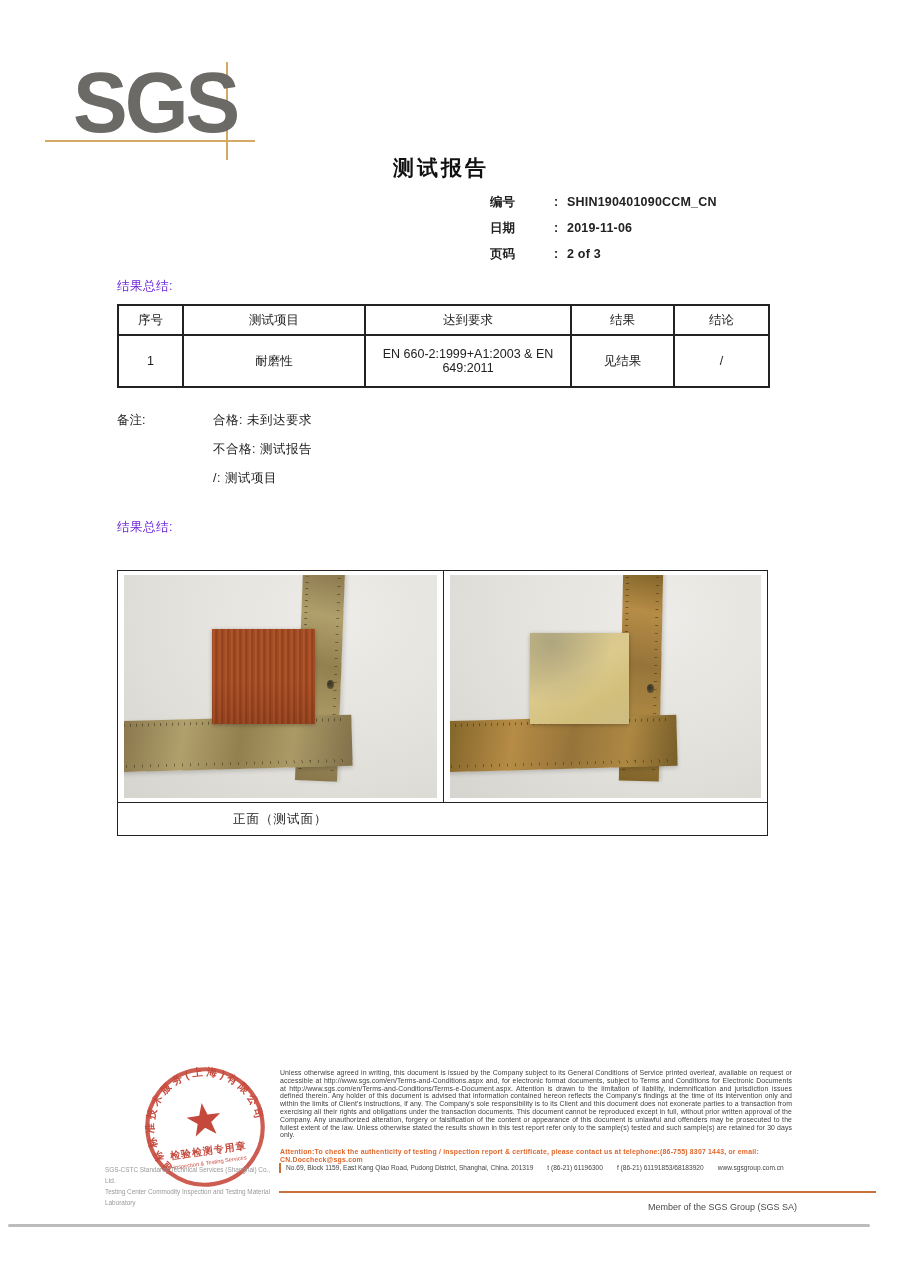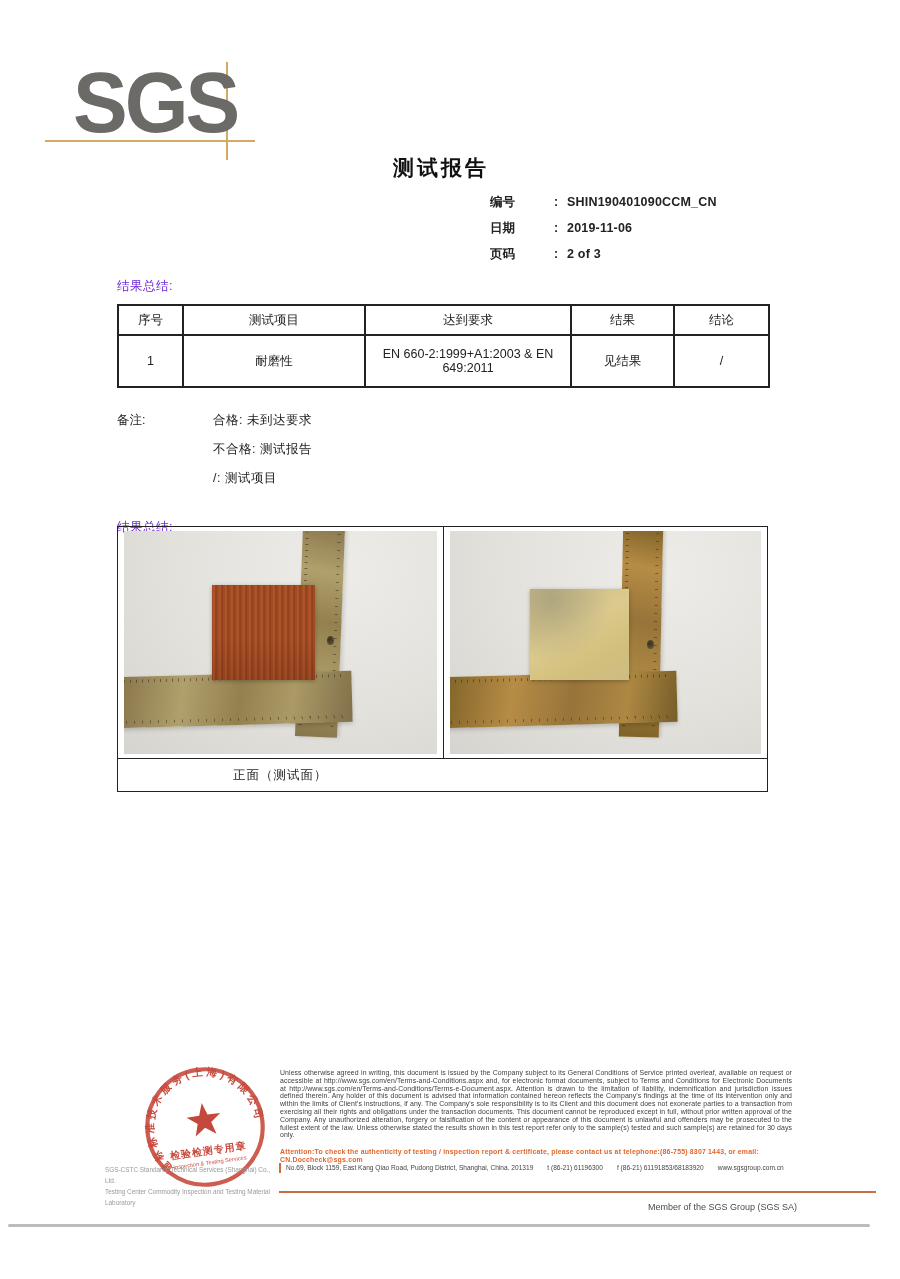--- a/index.html
+++ b/index.html
@@ -33,21 +33,21 @@
   .sum-table td { height:52px; }
   .col-no{width:65px}.col-item{width:182px}.col-method{width:206px}.col-result{width:103px}.col-concl{width:95px}
 
   
   .remarks { position:absolute; left:117px; top:404px; width:420px; font-size:12.5px; color:#222; }
   .remark-row { display:flex; margin-bottom:12px; }
   .remark-label { width:96px; }
   .remark-text { letter-spacing:.5px; }
 
   
-  .photo-table { position:absolute; left:117px; top:518px; width:651px; border:1.5px solid #222; }
+  .photo-table { position:absolute; left:117px; top:562px; width:651px; border:1.5px solid #222; }
   .photo-cells { display:flex; height:231px; }
   .photo-cell { width:50%; padding:4px 6px; }
   .photo-cell + .photo-cell { border-left:1.5px solid #222; }
   .photo-caps { display:flex; height:33px; border-top:1.5px solid #222; }
   .photo-cap { width:50%; display:flex; align-items:center; justify-content:center; font-size:12.5px; color:#222; letter-spacing:1px; }
   .photo-cap + .photo-cap { border-left:1.5px solid #222; }
 
   .photo-scene { position:relative; width:100%; height:100%; overflow:hidden;
     background:radial-gradient(ellipse at 68% 18%, #edece8 0%, #e2e1dc 55%, #d6d4cf 100%); }
   .arm { position:absolute; }

